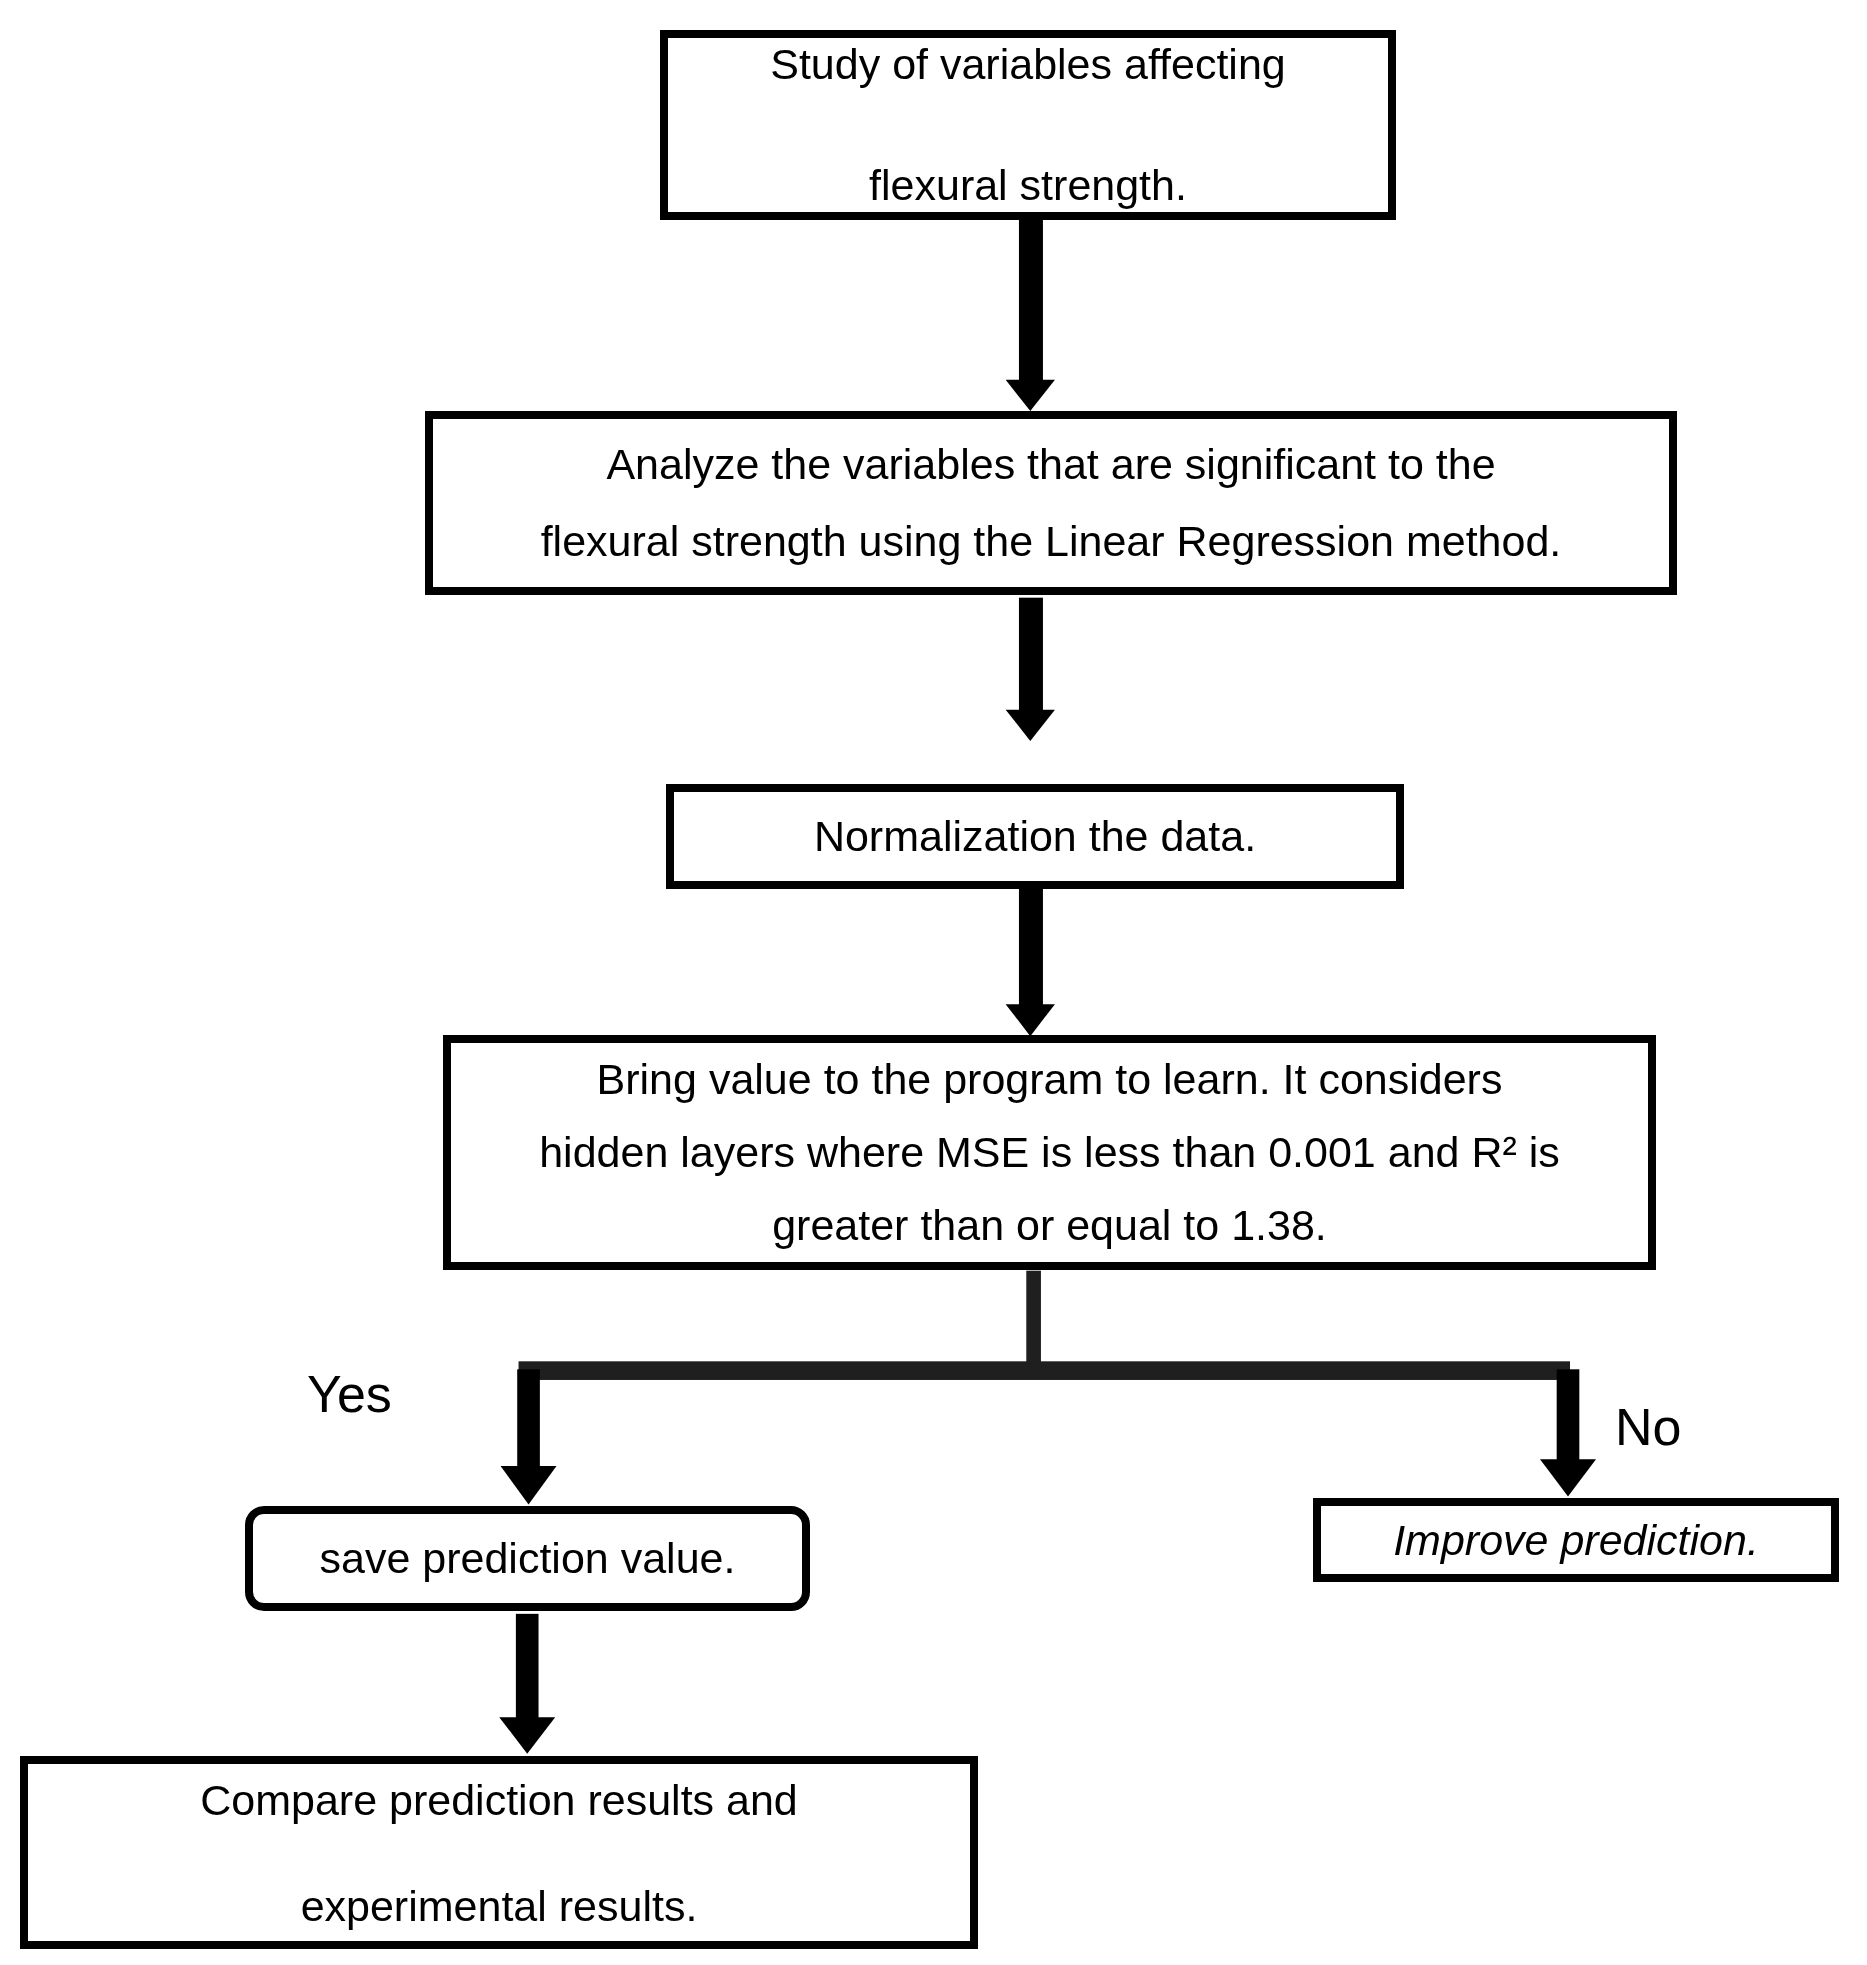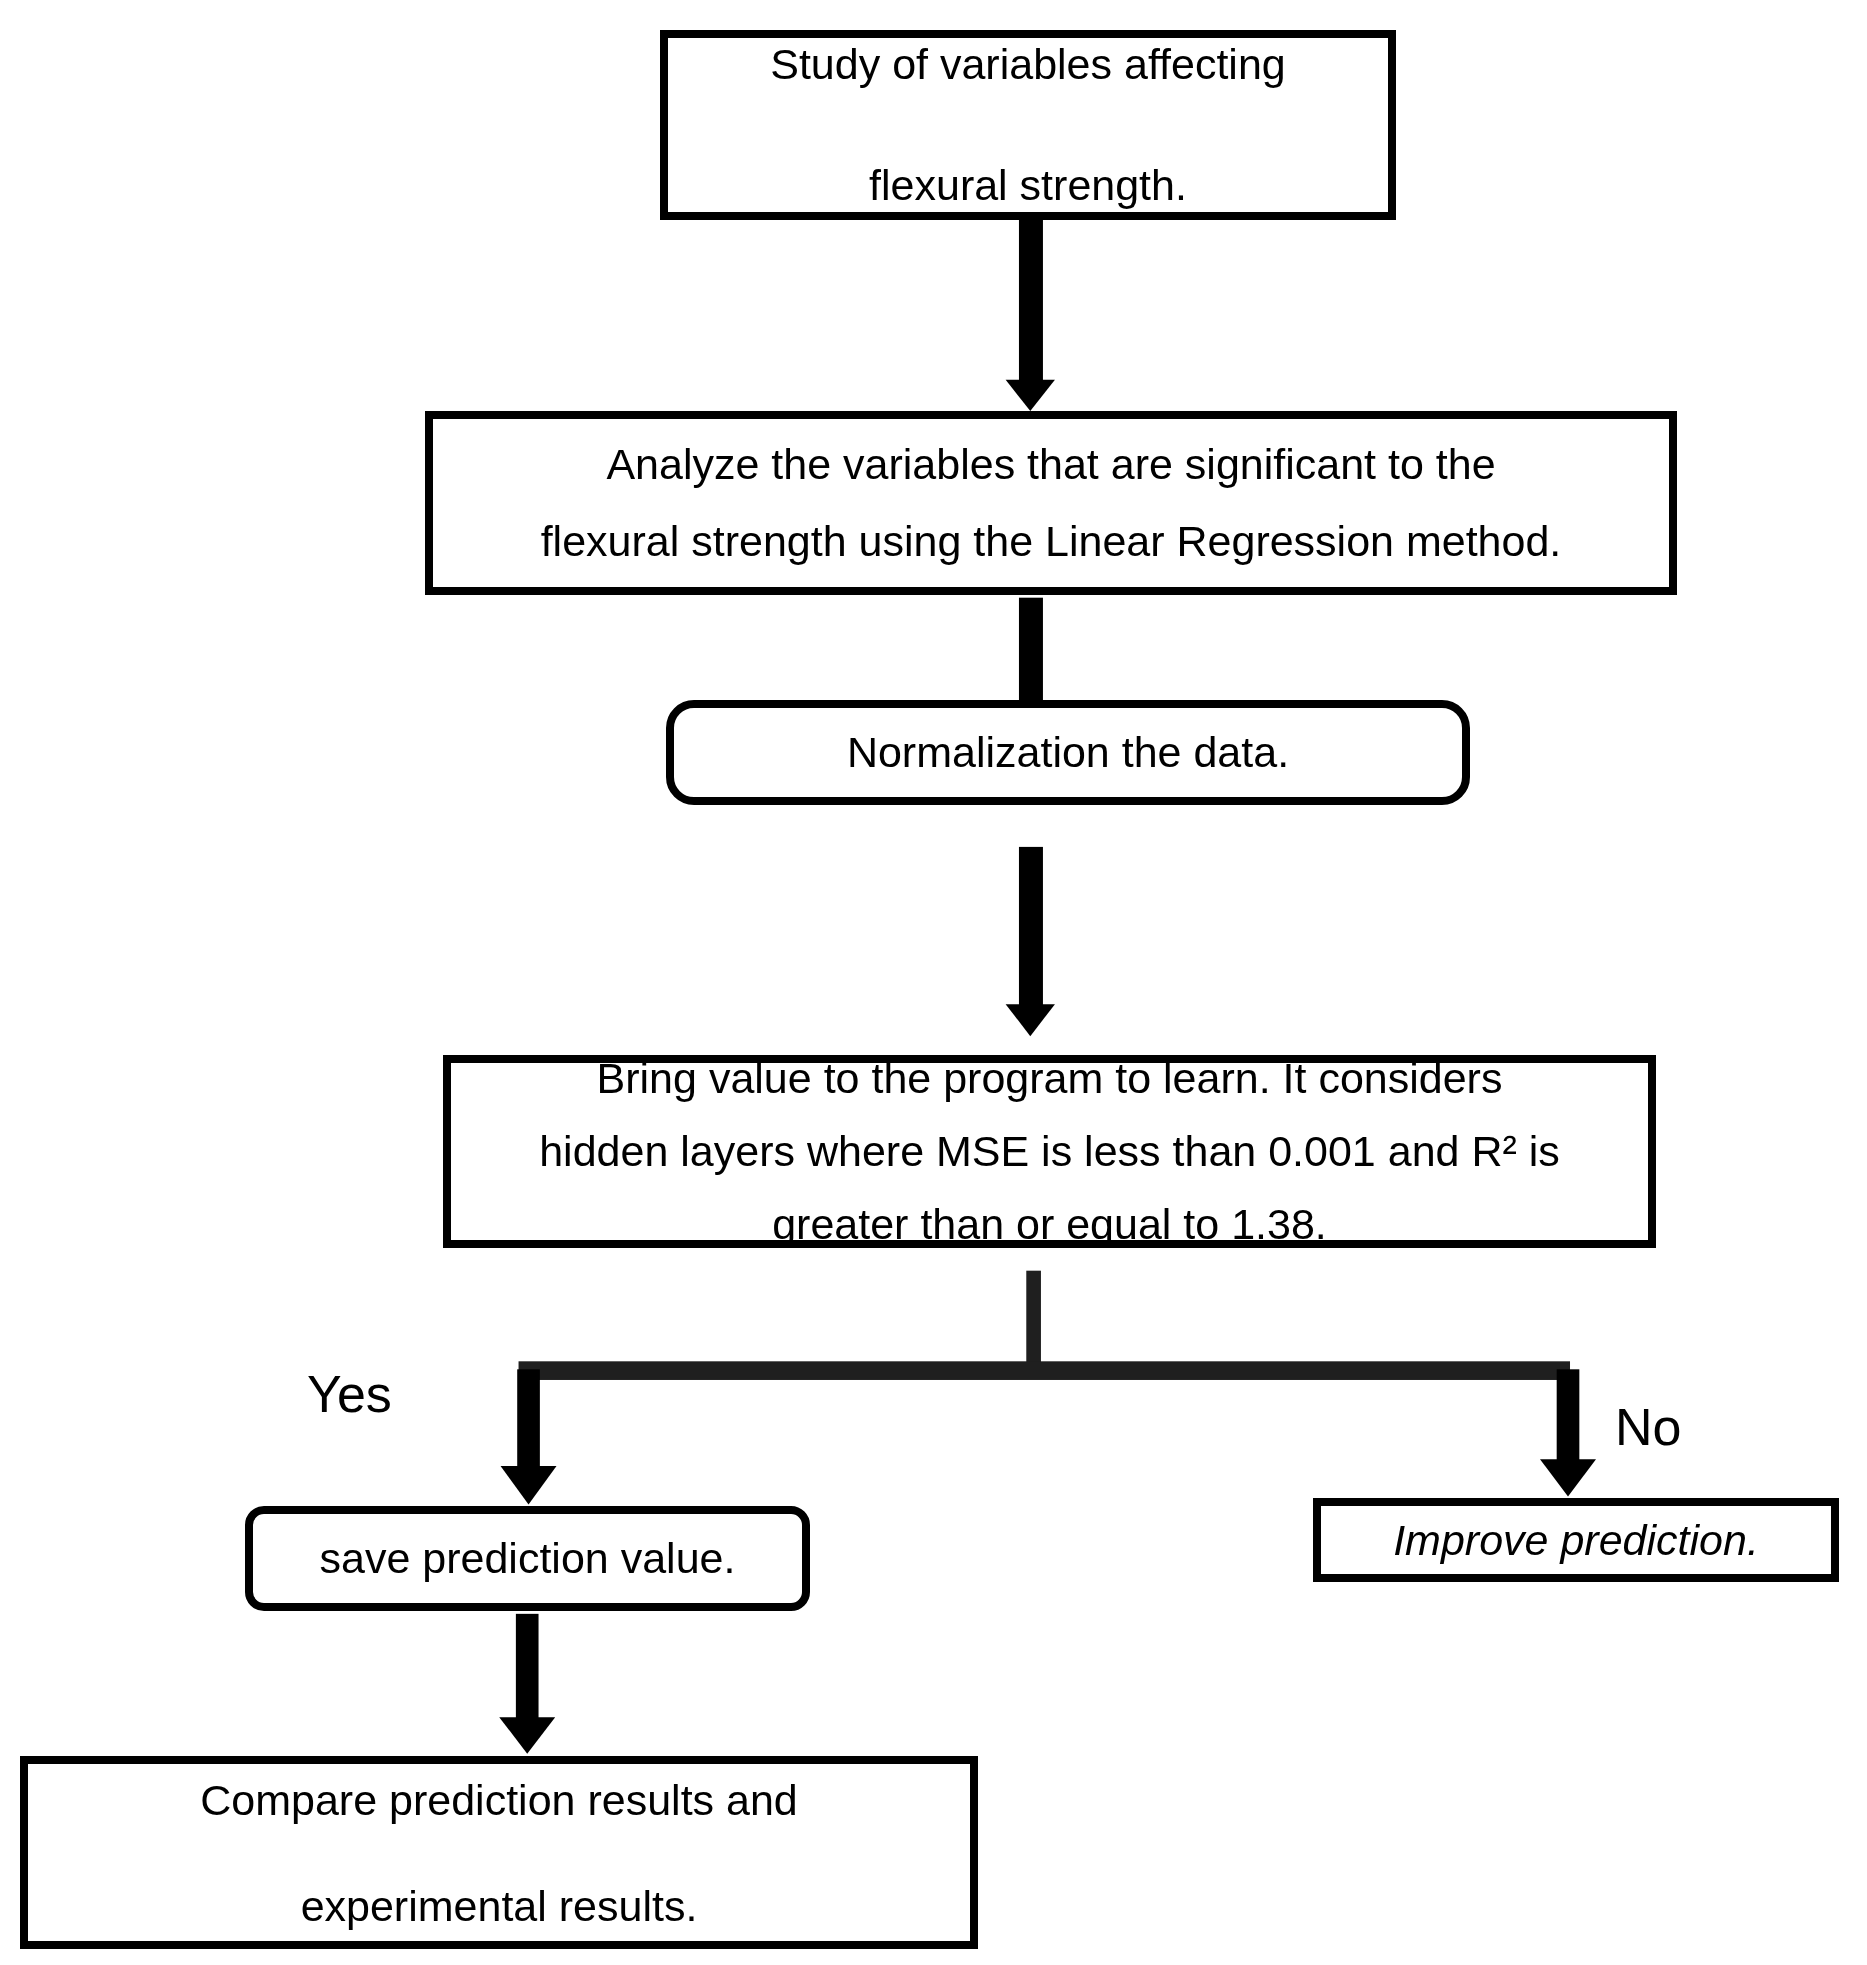--- a/index.html
+++ b/index.html
@@ -35,22 +35,22 @@
     text-align: center;
     font-size: 43px;
     line-height: 77px;
     z-index: 2;
   }
   .node .line {
     white-space: nowrap;
   }
   .node-study     { left: 660px;  top: 30px;   width: 736px; height: 190px; gap: 44px; }
   .node-analyze   { left: 425px;  top: 411px;  width: 1252px; height: 184px; }
-  .node-normalize { left: 666px; top: 700px; width: 804px; height: 105px; border-radius: 28px; }
-  .node-learn     { left: 443px;  top: 1035px; width: 1213px; height: 193px; line-height: 73px; margin-top: 20px; }
+  .node-normalize { left: 666px; top: 784px; width: 738px; height: 105px; }
+  .node-learn     { left: 443px;  top: 1035px; width: 1213px; height: 235px; line-height: 73px; }
   .node-save      { left: 245px;  top: 1506px; width: 565px;  height: 105px; border-radius: 19px; }
   .node-improve   { left: 1313px; top: 1498px; width: 526px;  height: 84px; font-style: italic; }
   .node-compare   { left: 20px;   top: 1756px; width: 958px; height: 193px; line-height: 80px; gap: 26px; }
   .edge-label {
     position: absolute;
     font-size: 52px;
     line-height: 53px;
     color: #000000;
     z-index: 3;
   }

